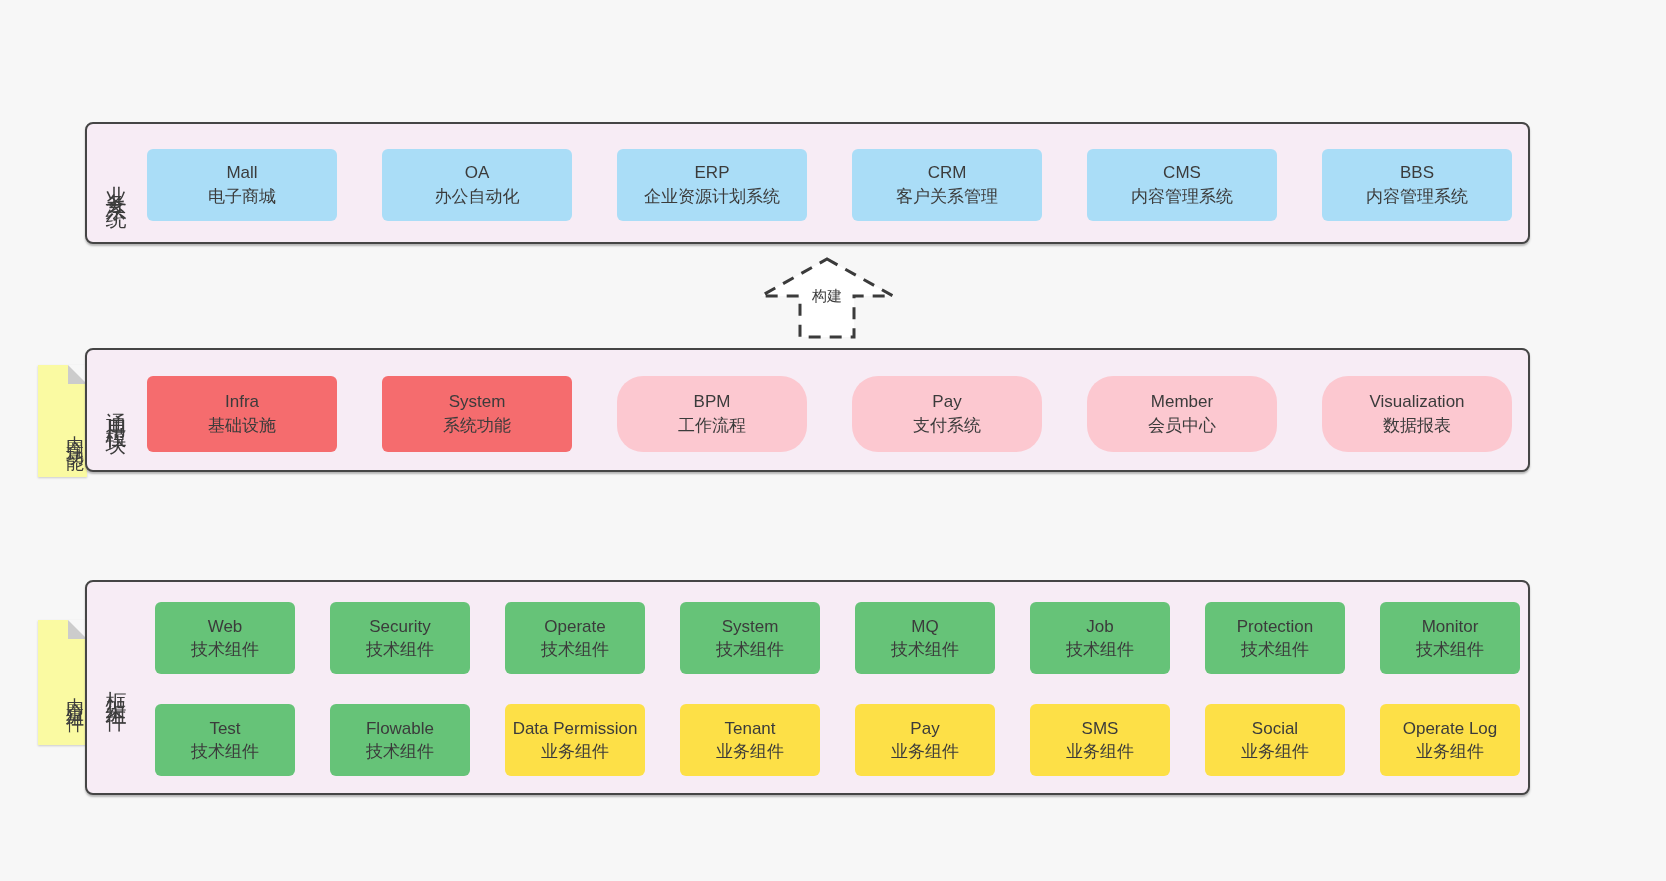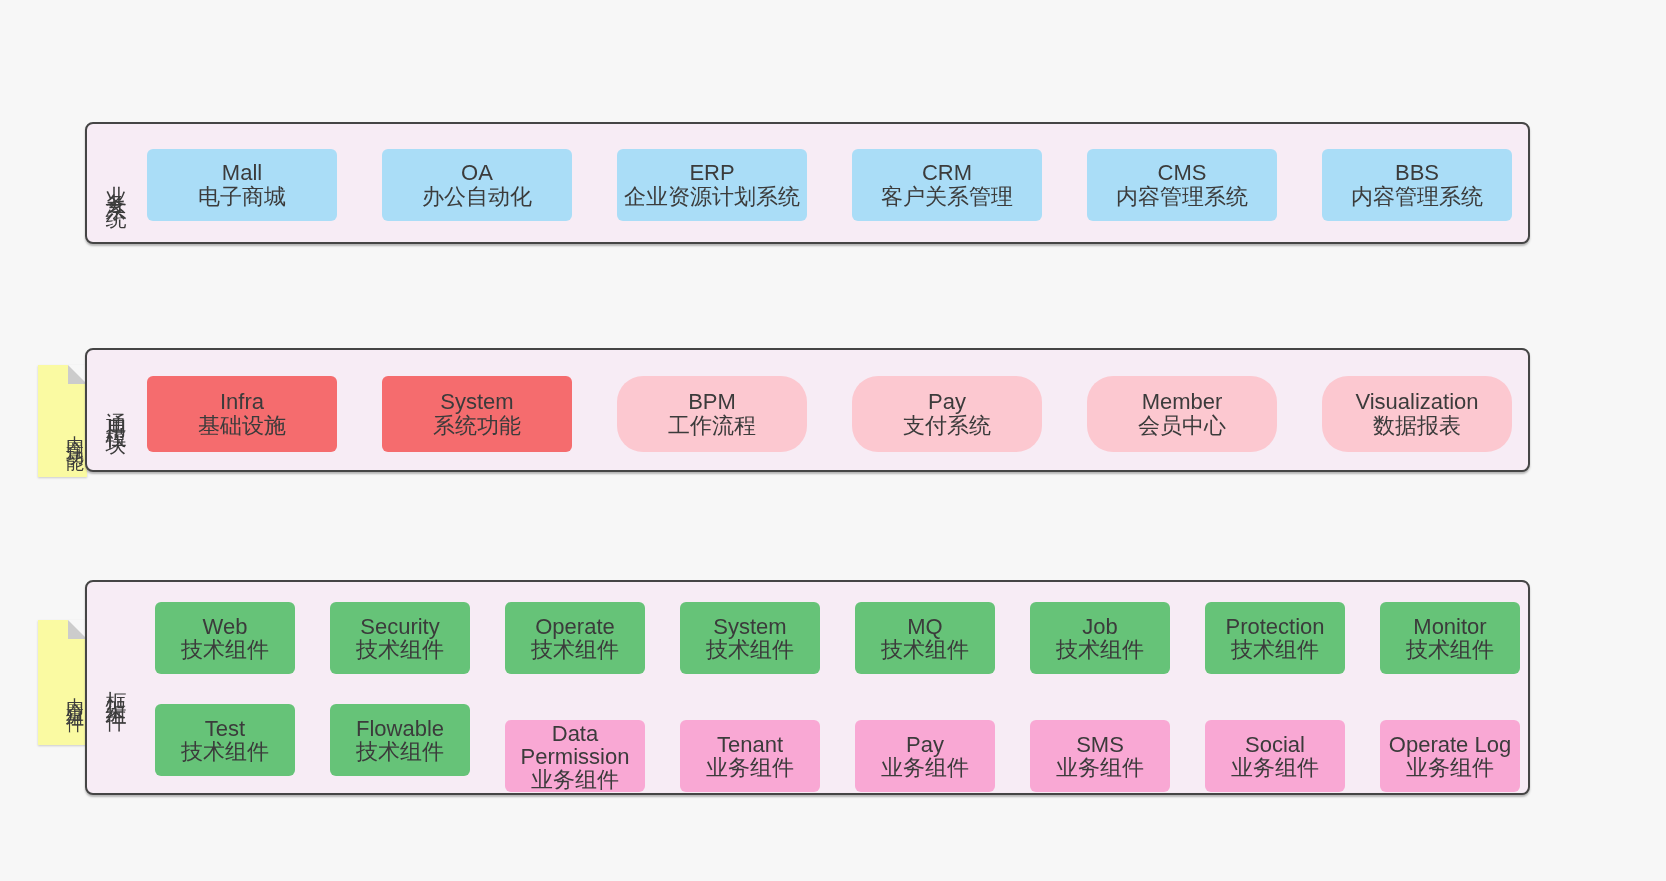--- a/index.html
+++ b/index.html
@@ -41,29 +41,29 @@
     right: 0;
     display: flex;
   }
   .box {
     border-radius: 6px;
     display: flex;
     flex-direction: column;
     align-items: center;
     justify-content: center;
     text-align: center;
-    font-size: 22px;
+    font-size: 17px;
     line-height: 24px;
     color: #3b3b3b;
   }
   .c-blue  { background: #aaddf7; }
   .c-red   { background: #f56c6e; }
   .c-pink  { background: #fcc8d0; border-radius: 26px; }
   .c-green { background: #66c378; }
-  .c-lgreen{ background: #f9a8d4; margin-top: 16px; }
+  .c-lgreen{ background: #fde047; }
 
   
   #layer-business { top: 122px; height: 122px; }
   #layer-business .box-row { top: 25px; gap: 45px; }
   #layer-business .box { width: 190px; height: 72px; }
 
   
   #layer-modules { top: 348px; height: 124px; }
   #layer-modules .box-row { top: 26px; gap: 45px; }
   #layer-modules .box { width: 190px; height: 76px; }
@@ -152,20 +152,26 @@
         <span>CMS</span>
         <span>内容管理系统</span>
       </div>
       <div class="box c-blue">
         <span>BBS</span>
         <span>内容管理系统</span>
       </div>
     </div>
   </section>
 
+  <div class="arrow" id="arrow-build">
+    <svg viewBox="0 0 140 84">
+      <polygon points="70,3 136,40 97,40 97,81 43,81 43,40 4,40" fill="#ffffff" stroke="#3b3b3b" stroke-width="3" stroke-dasharray="12 9" stroke-linejoin="miter"></polygon>
+    </svg>
+    <span class="arrow-label">构建</span>
+  </div>
 
   <div class="sticky" id="note-features">内置功能</div>
   <section class="layer" id="layer-modules">
     <div class="layer-label">通用模块</div>
     <div class="box-row">
       <div class="box c-red">
         <span>Infra</span>
         <span>基础设施</span>
       </div>
       <div class="box c-red">

